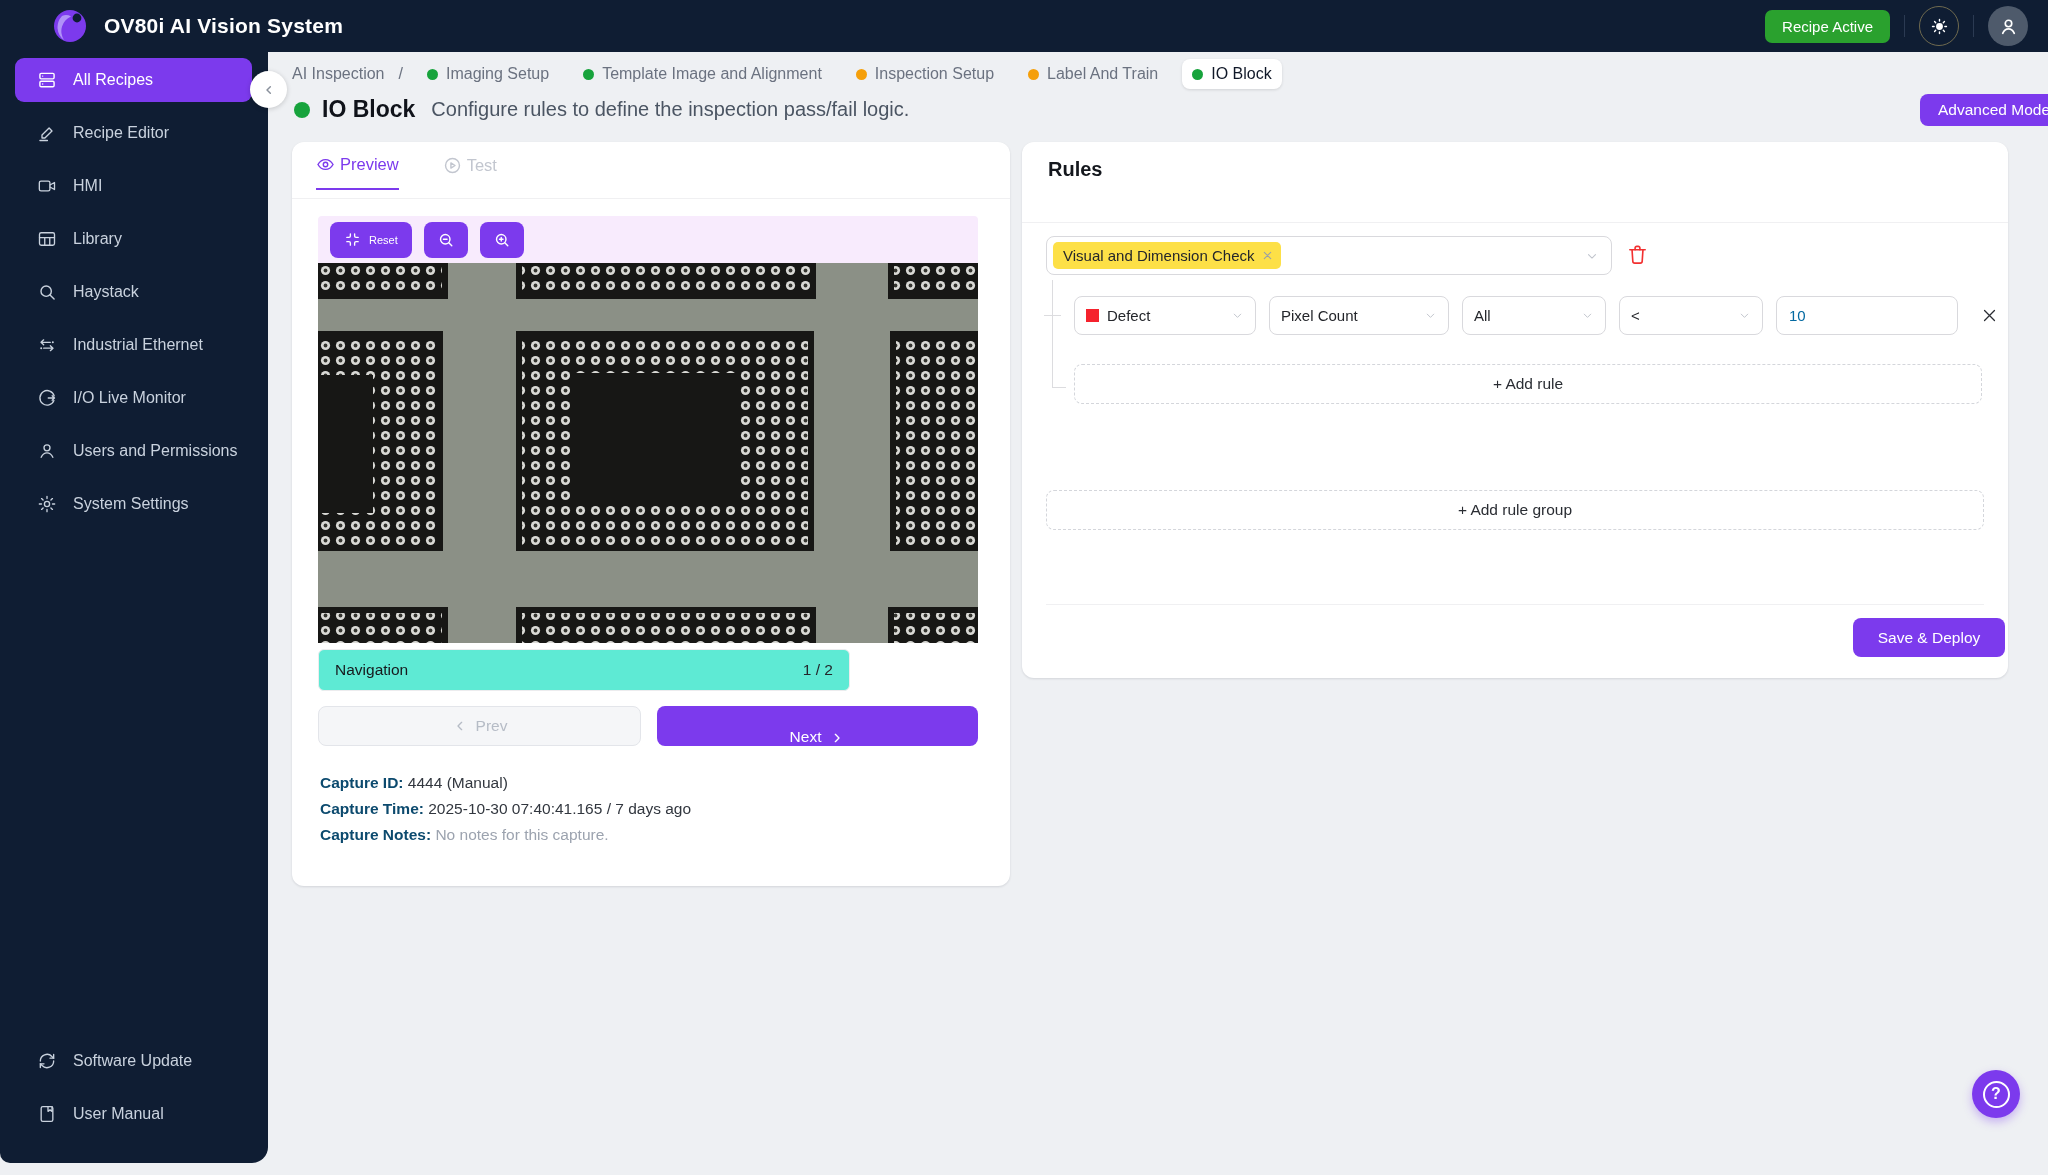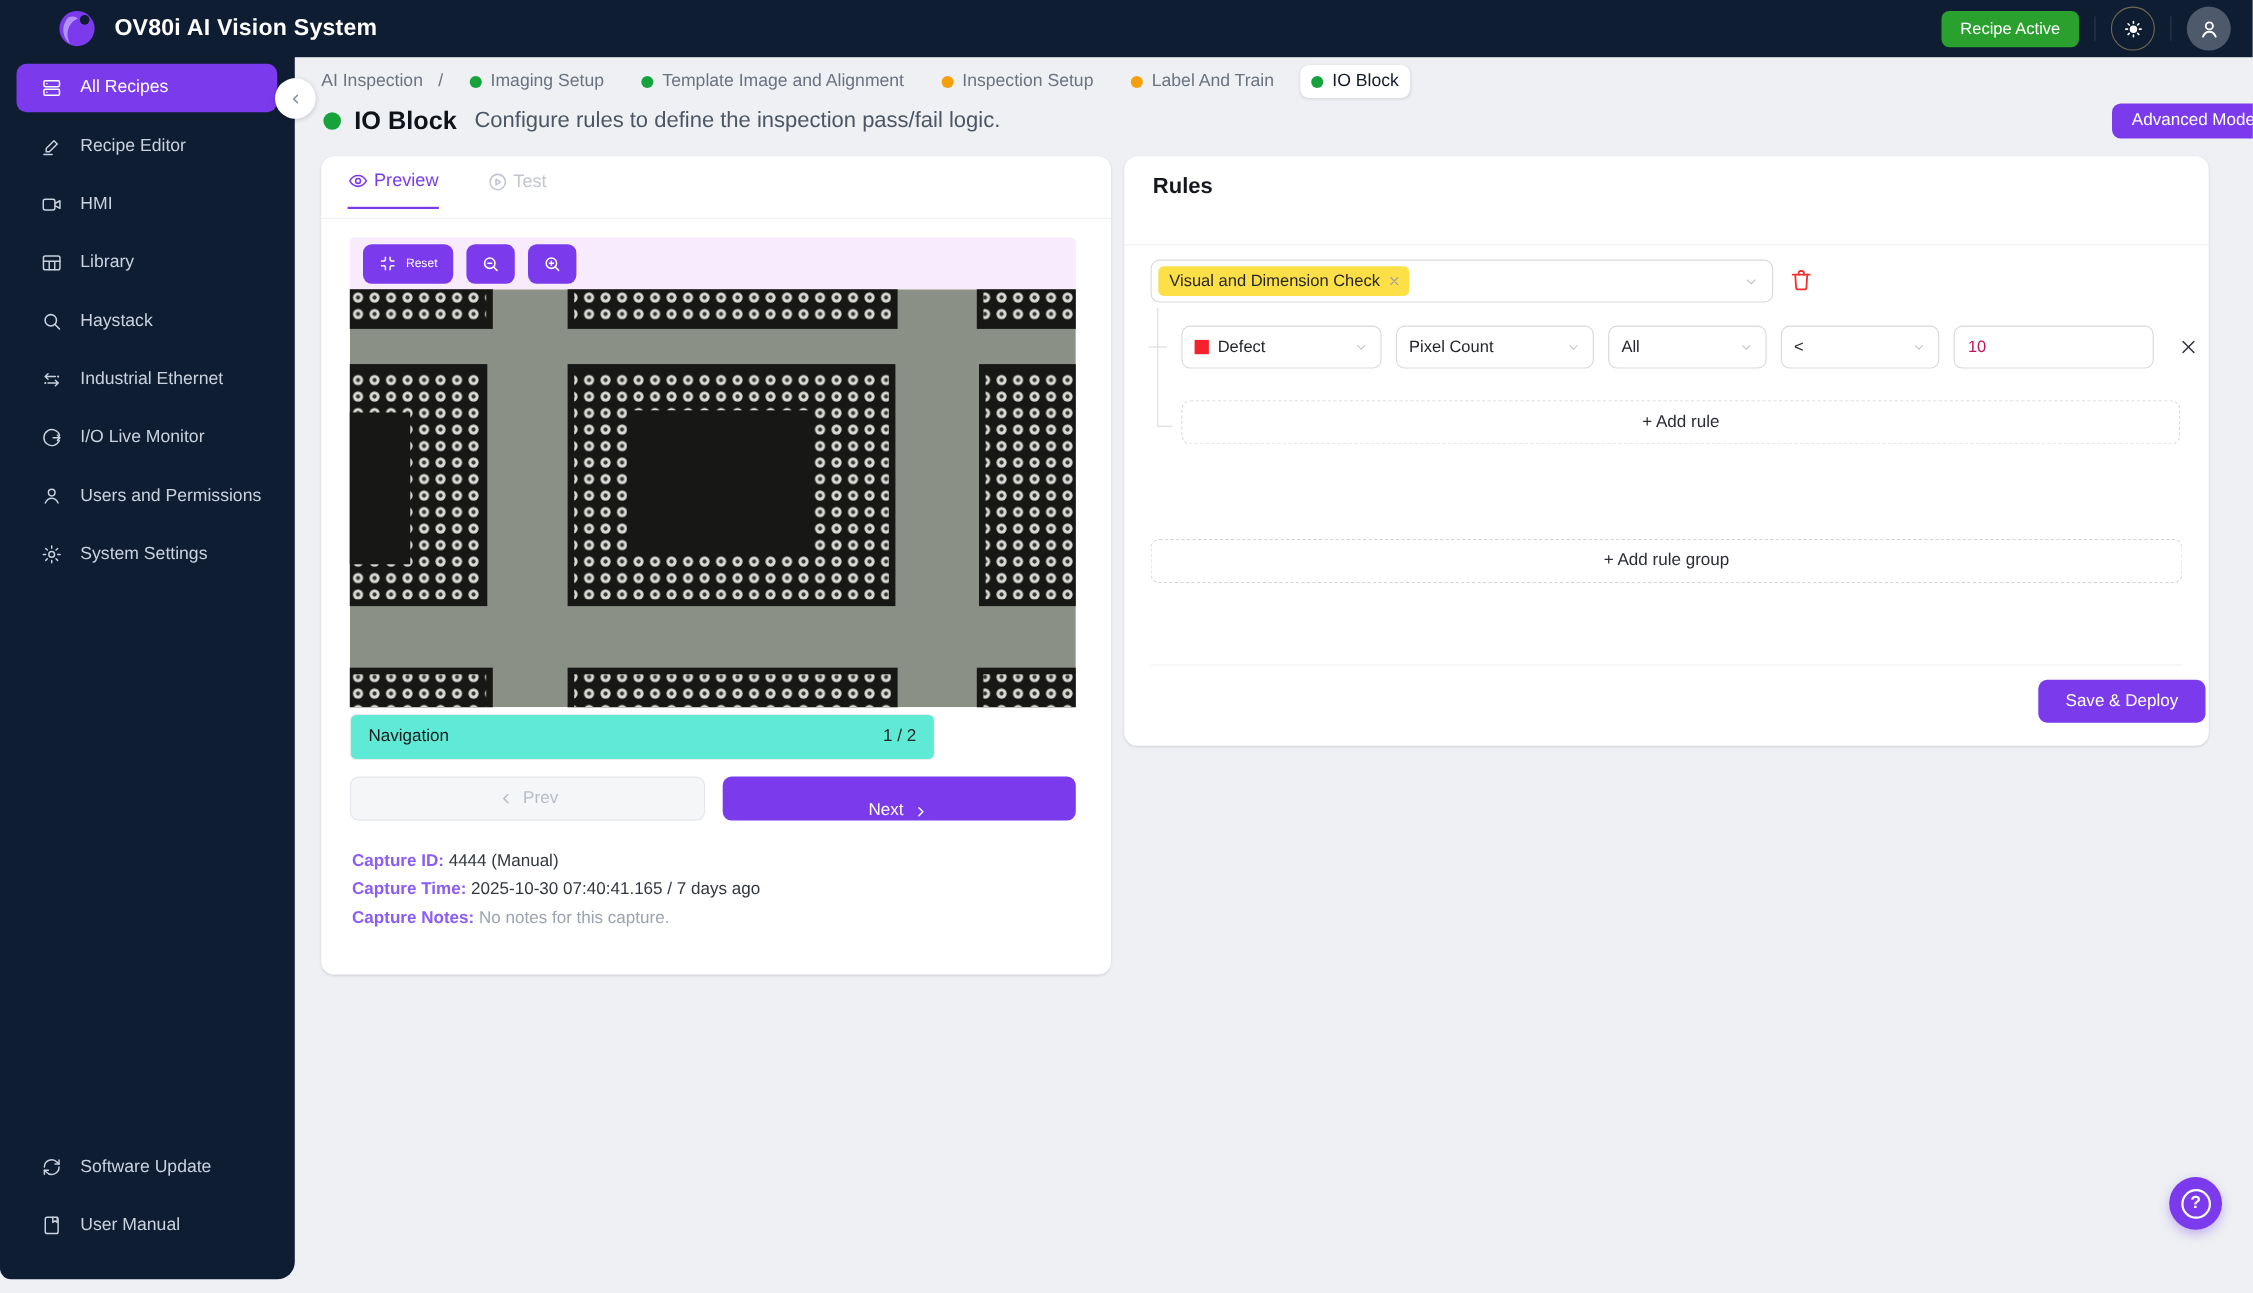--- a/index.html
+++ b/index.html
@@ -117,21 +117,21 @@
   .nav-count { color:#24262b; }
   .nav-btn-row { position:absolute; left:26px; top:564px; width:660px; display:flex; gap:16px; }
   .btn-prev {
     flex:1; height:40px; background:#f5f6f8; border:1px solid #e3e5ea; border-radius:8px;
     color:#b6bcc6; font-size:15.5px;
   }
   .btn-next { flex:1; height:40px; font-size:15.5px;align-items:flex-end; }
 
   
   .capture { position:absolute; left:28px; top:628px; font-size:15.5px; line-height:26px; color:#32373f; }
-  .capture b { color:#8b5cf6; }
+  .capture b { color:#0c4a6e; }
   .muted { color:#9ca3af; }
 
   
   .rules-title { position:absolute; left:26px; top:16px; font-size:20px; font-weight:bold; color:#14171d; }
   .rules-divider { position:absolute; left:0; top:80px; width:100%; height:1px; background:#f0f0f2; }
 
   .group-select {
     position:absolute; left:24px; top:94px; width:566px; height:39px;
     border:1px solid #d9d9dd; border-radius:8px; background:#fff;
     display:flex; align-items:center; padding:0 12px 0 6px; cursor:pointer;
@@ -151,21 +151,21 @@
   .rule-row { position:absolute; left:52px; top:154px; width:924px; display:flex; gap:13px; align-items:center; }
   .rselect {
     height:39px; border:1px solid #d9d9dd; border-radius:8px; background:#fff;
     display:flex; align-items:center; padding:0 11px; font-size:15px; color:#24262b; cursor:pointer;
   }
   .rselect .lbl { flex:1; display:flex; align-items:center; gap:8px; }
   .w1{width:182px}.w2{width:180px}.w3{width:144px}.w4{width:144px}
   .color-chip { width:13px; height:13px; background:#f5222d; flex:none; }
   .rinput {
     width:182px; height:39px; border:1px solid #d9d9dd; border-radius:8px;
-    padding:0 12px; font-size:15px; color:#be185d; font-family:"Liberation Sans",sans-serif;
+    padding:0 12px; font-size:15px; color:#0369a1; font-family:"Liberation Sans",sans-serif;
   }
   .row-close { margin-left:auto; cursor:pointer; display:flex; }
 
   .dashed-btn {
     position:absolute; height:40px; border:1.5px dashed #d4d6db; border-radius:8px; background:#fff;
     display:flex; align-items:center; justify-content:center;
     font-size:15.5px; color:#2a2d33; cursor:pointer;
   }
   .add-rule { left:52px; top:222px; width:908px; }
   .add-group { left:24px; top:348px; width:938px; }

